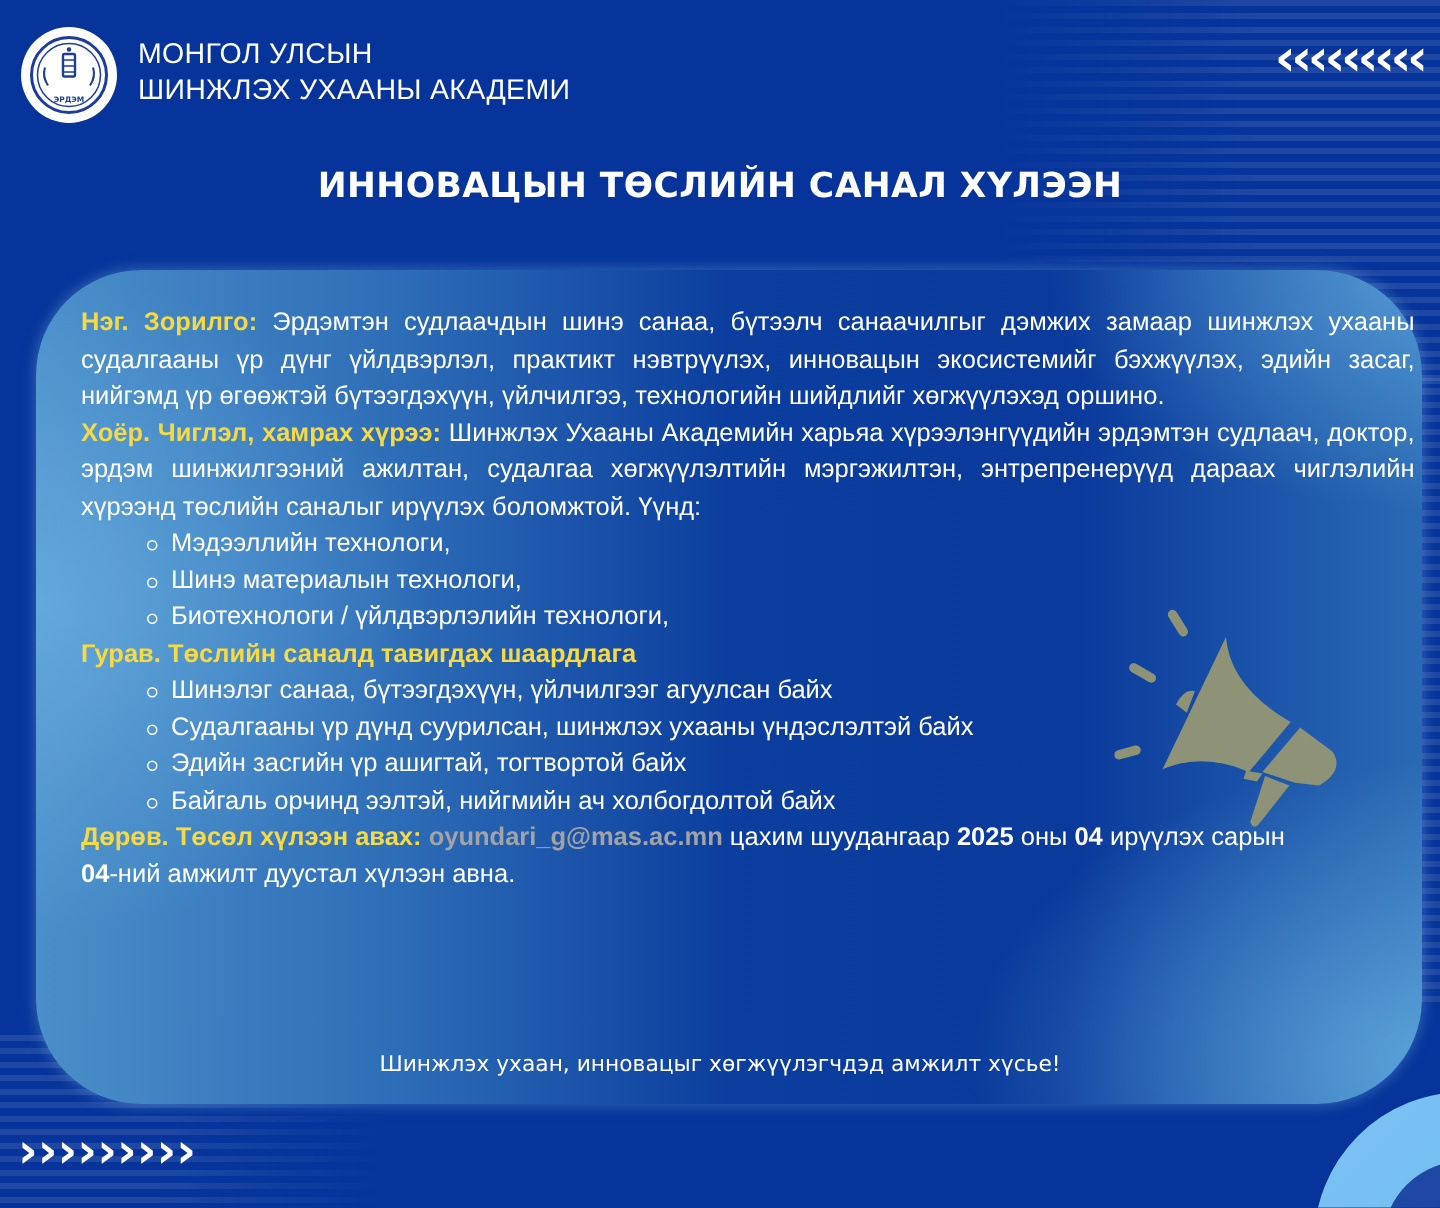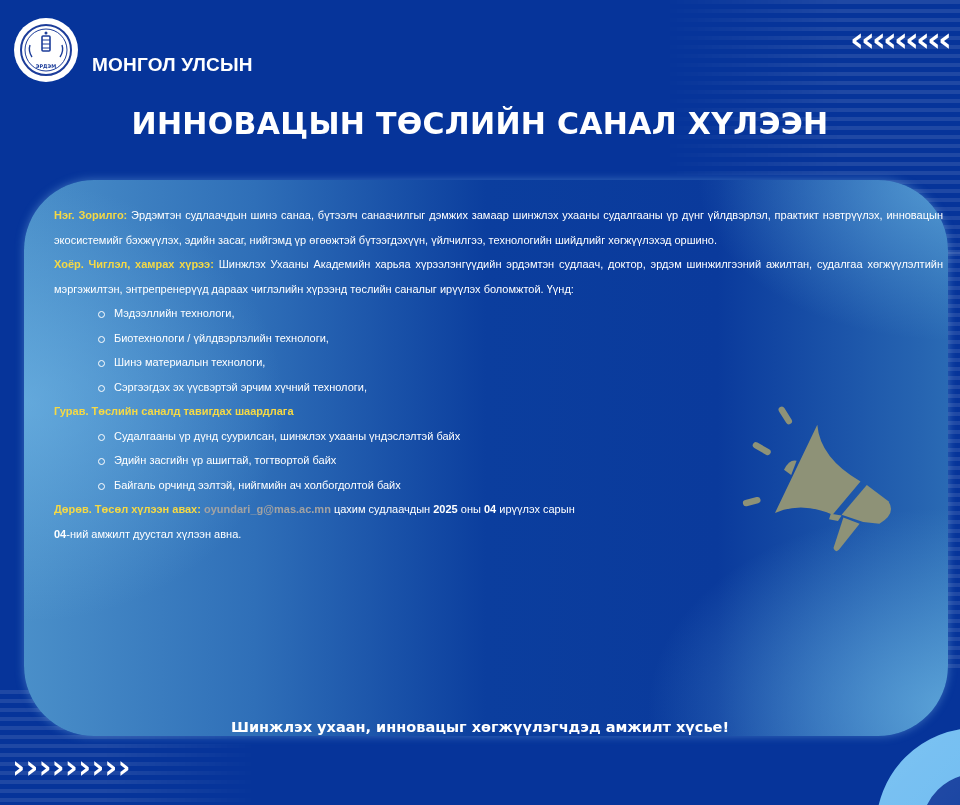--- a/index.html
+++ b/index.html
@@ -43,76 +43,75 @@
     .logo-inner {
       width: 52px; height: 52px; border-radius: 50%;
       border: 2px solid #1c3d9a;
       background: #ffffff;
       position: relative;
       display: flex; align-items: center; justify-content: center;
     }
     .logo-inner svg { width: 46px; height: 46px; }
     .org-name {
       position: absolute; left: 92px; top: 25px;
-      font-weight: bold; font-size: 19px; line-height: 24px;
+      font-weight: normal; font-size: 19px; line-height: 24px;
       letter-spacing: 0.2px;
-      margin-top: 28px;
     }
     .org-name div { display: block; }
     .chevrons {
       position: absolute; display: flex; gap: 1px;
     }
     .chevrons span {
       display: block; color: #ffffff; font-weight: bold;
       font-family: "DejaVu Sans", sans-serif;
     }
     .chev-top { right: 18px; top: 22px; }
     .chev-top span { font-size: 34px; line-height: 34px; margin-right: -7px; letter-spacing: -3px; }
     .chev-bottom { left: 12px; top: 751px; }
     .chev-bottom span { font-size: 32px; line-height: 32px; margin-right: -7px; }
 
     
     .title {
       position: absolute; left: 0; top: 108px; width: 960px;
       text-align: center;
       font-family: "DejaVu Sans", sans-serif;
-      font-weight: bold; font-size: 30px; line-height: 32px;
+      font-weight: bold; font-size: 23px; line-height: 32px;
       letter-spacing: 0.3px;
     }
 
     
     .card {
       position: absolute; left: 24px; top: 180px; width: 924px; height: 556px;
       border-radius: 70px;
       background:
         radial-gradient(ellipse 260px 220px at 0% 40%, rgba(120,190,235,0.55), rgba(120,190,235,0) 100%),
         radial-gradient(ellipse 300px 200px at 100% 95%, rgba(110,185,230,0.7), rgba(110,185,230,0) 100%),
         radial-gradient(ellipse 250px 160px at 100% 0%, rgba(110,185,230,0.6), rgba(110,185,230,0) 100%),
         linear-gradient(90deg, #4a8fc9 0%, #2f6fb8 25%, #0b3e9e 50%, #0a3a9c 75%, #2a6ab4 100%);
       box-shadow: 0 0 10px rgba(140,200,240,0.4);
     }
     .card-content {
       position: absolute; left: 54px; top: 203px; width: 889px;
-      font-size: 11px; line-height: 24.5px;
+      font-size: 17px; line-height: 24.5px;
     }
     .para { text-align: justify; }
     .hl { color: #f5d945; font-weight: bold; }
     .b { font-weight: bold; }
     .list { list-style: none; padding-left: 44px; }
     .list li { position: relative; padding-left: 16px; height: 24.5px; }
     .list li::before {
       content: ""; position: absolute; left: 0; top: 10px;
       width: 5px; height: 5px; border-radius: 50%;
       border: 1.3px solid #ffffff;
     }
     .closing {
-      position: absolute; left: 0; top: 719px; width: 960px;
+      position: absolute; left: 0; top: 702px; width: 960px;
       text-align: center;
       font-family: "DejaVu Sans", sans-serif;
-      font-weight: bold; font-size: 14.5px;
+      font-weight: normal; font-size: 14.5px;
     }
 
     
     .megaphone {
       position: absolute; left: 720px; top: 395px; width: 200px; height: 180px;
     }
 
     
     .ring {
       position: absolute; left: 876px; top: 728px;
@@ -144,20 +143,21 @@
       <line x1="19" y1="17" x2="27" y2="17" stroke="#1c3d9a" stroke-width="1"></line>
       <line x1="19" y1="21" x2="27" y2="21" stroke="#1c3d9a" stroke-width="1"></line>
       <circle cx="23" cy="6" r="1.5" fill="#1c3d9a"></circle>
       <path d="M7 18 q-2 6 2 12 M39 18 q2 6 -2 12" fill="none" stroke="#1c3d9a" stroke-width="1.4"></path>
       <text x="23" y="41" font-size="5" text-anchor="middle" fill="#1c3d9a" font-family="DejaVu Sans, sans-serif" font-weight="bold">ЭРДЭМ</text>
     </svg>
   </div>
 </div>
 <div class="org-name">
   <div>МОНГОЛ УЛСЫН</div>
+  <div>ШИНЖЛЭХ УХААНЫ АКАДЕМИ</div>
 </div>
 <div class="chevrons chev-top">
   <span>‹‹‹‹‹‹‹‹‹</span>
 </div>
 
 <div class="title">
   <div>ИННОВАЦЫН ТӨСЛИЙН САНАЛ ХҮЛЭЭН</div>
 </div>
 
 <div class="card"></div>
@@ -174,33 +174,33 @@
     <path d="M122 132 L134 134 L130 140 L120 138 Z"></path>
   </g>
 </svg>
 
 <div class="card-content">
   <p class="para"><span class="hl">Нэг. Зорилго:</span><span> Эрдэмтэн судлаачдын шинэ санаа, бүтээлч санаачилгыг дэмжих замаар шинжлэх ухааны судалгааны үр дүнг үйлдвэрлэл, практикт нэвтрүүлэх, инновацын экосистемийг бэхжүүлэх, эдийн засаг, нийгэмд үр өгөөжтэй бүтээгдэхүүн, үйлчилгээ, технологийн шийдлийг хөгжүүлэхэд оршино.</span></p>
 
   <p class="para"><span class="hl">Хоёр. Чиглэл, хамрах хүрээ:</span><span> Шинжлэх Ухааны Академийн харьяа хүрээлэнгүүдийн эрдэмтэн судлаач, доктор, эрдэм шинжилгээний ажилтан, судалгаа хөгжүүлэлтийн мэргэжилтэн, энтрепренерүүд дараах чиглэлийн хүрээнд төслийн саналыг ирүүлэх боломжтой. Үүнд:</span></p>
   <ul class="list">
     <li>Мэдээллийн технологи,</li>
+    <li>Шинэ материалын технологи,</li>
     <li>Биотехнологи / үйлдвэрлэлийн технологи,</li>
-    <li>Шинэ материалын технологи,</li>
-    <li>Сэргээгдэх эх үүсвэртэй эрчим хүчний технологи,</li>
   </ul>
 
   <p><span class="hl">Гурав. Төслийн саналд тавигдах шаардлага</span></p>
   <ul class="list">
+    <li>Шинэлэг санаа, бүтээгдэхүүн, үйлчилгээг агуулсан байх</li>
     <li>Судалгааны үр дүнд суурилсан, шинжлэх ухааны үндэслэлтэй байх</li>
     <li>Эдийн засгийн үр ашигтай, тогтвортой байх</li>
     <li>Байгаль орчинд ээлтэй, нийгмийн ач холбогдолтой байх</li>
   </ul>
 
-  <p><span class="hl">Дөрөв. Төсөл хүлээн авах:</span> <a class="b" style="color:#a3a3a3;text-decoration:none">oyundari_g@mas.ac.mn</a><span> цахим судлаачдын </span><span class="b">2025</span><span> оны </span><span class="b">04</span><span> ирүүлэх сарын </span><br><span class="b">04</span><span>-ний амжилт дуустал хүлээн авна.</span></p>
+  <p><span class="hl">Дөрөв. Төсөл хүлээн авах:</span> <a class="b" style="color:#a3a3a3;text-decoration:none">oyundari_g@mas.ac.mn</a><span> цахим шуудангаар </span><span class="b">2025</span><span> оны </span><span class="b">04</span><span> ирүүлэх сарын </span><br><span class="b">04</span><span>-ний амжилт дуустал хүлээн авна.</span></p>
 </div>
 
 <div class="closing">Шинжлэх ухаан, инновацыг хөгжүүлэгчдэд амжилт хүсье!</div>
 
 <div class="chevrons chev-bottom">
   <span>›››››››››</span>
 </div>
 
 <div class="ring"></div>
 

